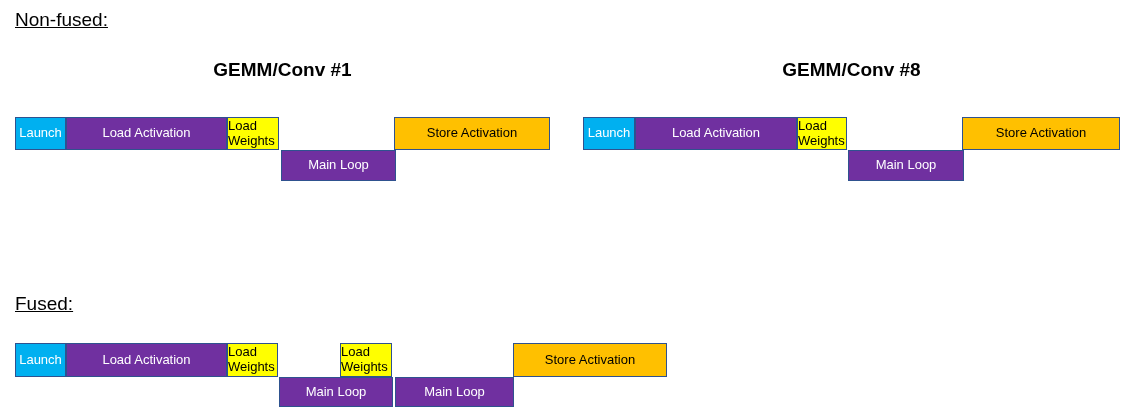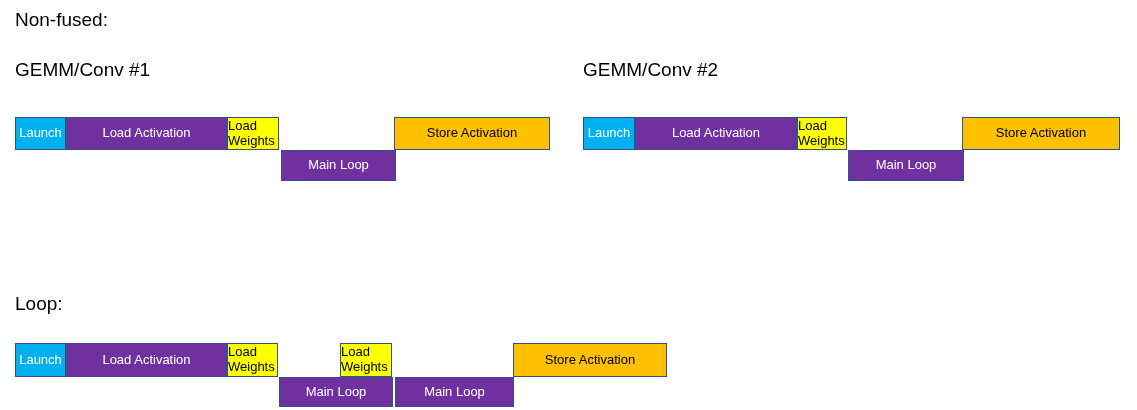--- a/index.html
+++ b/index.html
@@ -13,27 +13,29 @@
     width: 1137px;
     height: 410px;
     background: #FFFFFF;
     overflow: hidden;
   }
   .section-label {
     position: absolute;
     font-size: 19px;
     color: #000000;
     white-space: nowrap;
+    text-decoration: underline;
   }
   .group-title {
     position: absolute;
     font-size: 19px;
     color: #000000;
-    text-align: left;
+    text-align: center;
     white-space: nowrap;
+    font-weight: bold;
   }
   #label-nonfused { left: 15px; top: 9px; }
   #label-fused    { left: 15px; top: 293px; }
   #title-g1 { left: 15px;  width: 535px; top: 59px; }
   #title-g2 { left: 583px; width: 537px; top: 59px; }
   .block {
     position: absolute;
     box-sizing: border-box;
     border: 1.5px solid #2F528F;
     display: flex;
@@ -45,23 +47,23 @@
   }
 </style>
 </head>
 <body>
 
 <div id="diagram">
   <div id="label-nonfused" class="section-label">Non-fused:</div>
 
   <div id="title-g1" class="group-title">GEMM/Conv #1</div>
 
-  <div id="title-g2" class="group-title">GEMM/Conv #2</div>
+  <div id="title-g2" class="group-title">GEMM/Conv #8</div>
 
-  <div id="label-fused" class="section-label">Loop:</div>
+  <div id="label-fused" class="section-label">Fused:</div>
 
   <div id="blocks-layer">
       <div class="block" style="left: 15px; top: 117px; width: 51px; height: 33px; background: rgb(0, 176, 240); border-color: rgb(47, 82, 143); color: rgb(255, 255, 255);">Launch</div>
       <div class="block" style="left: 66px; top: 117px; width: 161px; height: 33px; background: rgb(112, 48, 160); border-color: rgb(47, 82, 143); color: rgb(255, 255, 255);">Load Activation</div>
       <div class="block" style="left: 227px; top: 117px; width: 52px; height: 33px; background: rgb(255, 255, 0); border-color: rgb(47, 82, 143); color: rgb(0, 0, 0);">Load Weights</div>
       <div class="block" style="left: 281px; top: 150px; width: 115px; height: 31px; background: rgb(112, 48, 160); border-color: rgb(47, 82, 143); color: rgb(255, 255, 255);">Main Loop</div>
       <div class="block" style="left: 394px; top: 117px; width: 156px; height: 33px; background: rgb(255, 192, 0); border-color: rgb(47, 82, 143); color: rgb(0, 0, 0);">Store Activation</div>
       <div class="block" style="left: 583px; top: 117px; width: 52px; height: 33px; background: rgb(0, 176, 240); border-color: rgb(47, 82, 143); color: rgb(255, 255, 255);">Launch</div>
       <div class="block" style="left: 635px; top: 117px; width: 162px; height: 33px; background: rgb(112, 48, 160); border-color: rgb(47, 82, 143); color: rgb(255, 255, 255);">Load Activation</div>
       <div class="block" style="left: 797px; top: 117px; width: 50px; height: 33px; background: rgb(255, 255, 0); border-color: rgb(47, 82, 143); color: rgb(0, 0, 0);">Load Weights</div>

